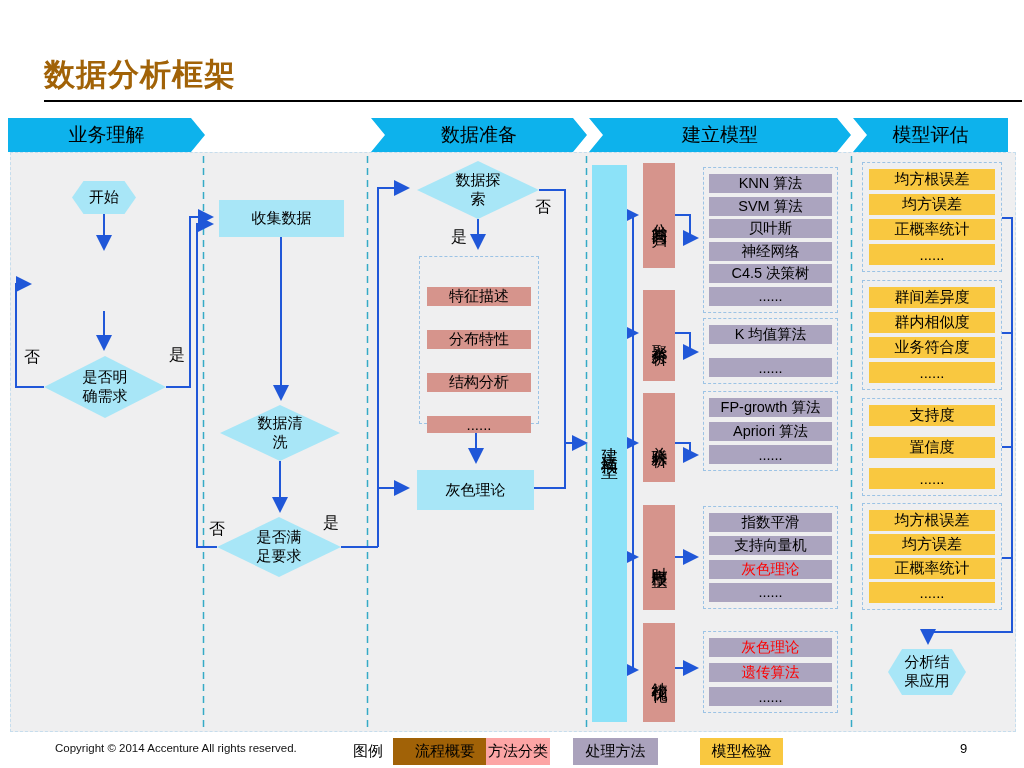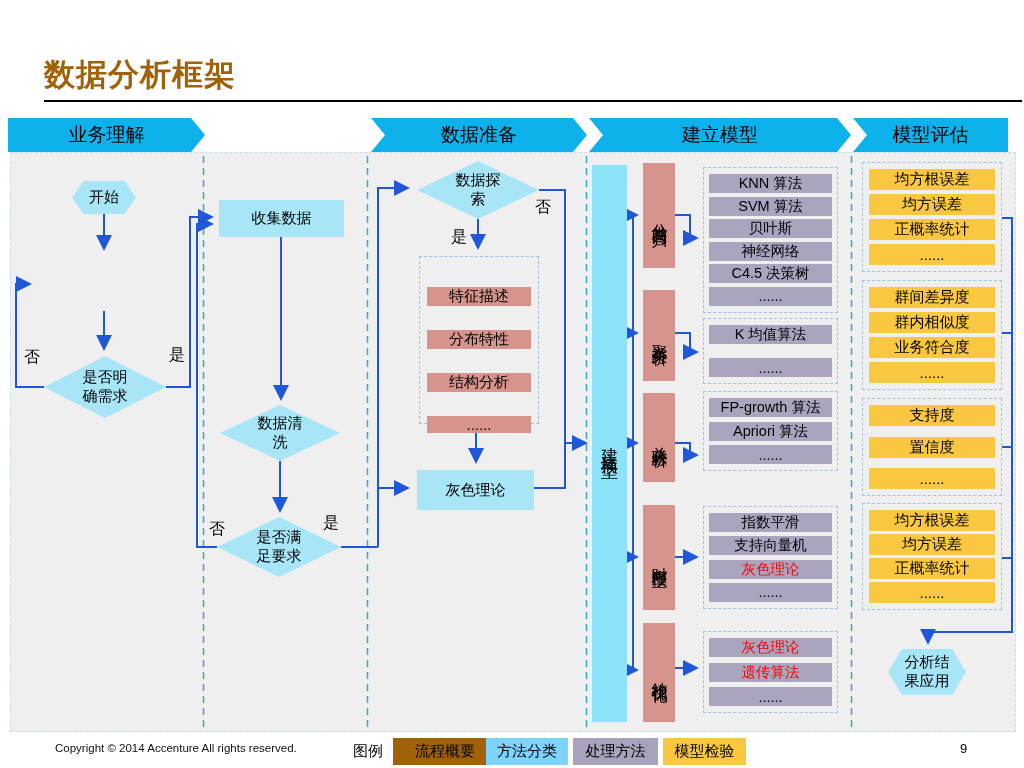--- a/index.html
+++ b/index.html
@@ -44,23 +44,23 @@
             align-items:center; justify-content:center; }
   .catbox .vtext { font-size:16px; letter-spacing:2px; }
 
   .connectors { position:absolute; left:0; top:0; width:1024px; height:768px; pointer-events:none; }
 
   .footer-text { position:absolute; left:55px; top:742px; font-size:11.5px; color:#111; }
   .legend-label { position:absolute; left:353px; top:742px; font-size:15px; color:#000; }
   .chip { position:absolute; top:738px; height:27px; display:flex; align-items:center;
           justify-content:center; font-size:15px; color:#000; }
   .chip1 { left:393px; width:104px; background:#a16207; }
-  .chip2 { left:486px; width:82px; background:#7dd3fc; }
+  .chip2 { left:486px; width:64px; background:#fca5a5; }
   .chip3 { left:573px; width:85px; background:#aaa2bc; }
-  .chip4 { left:663px; width:83px; background:#f9c840; }
+  .chip4 { left:700px; width:83px; background:#f9c840; }
   .pagenum { position:absolute; left:960px; top:741px; font-size:13px; color:#000; }
 </style>
 </head>
 <body>
 
 <div class="slide">
 
   <div class="title">数据分析框架</div>
   <div class="title-rule"></div>
 

